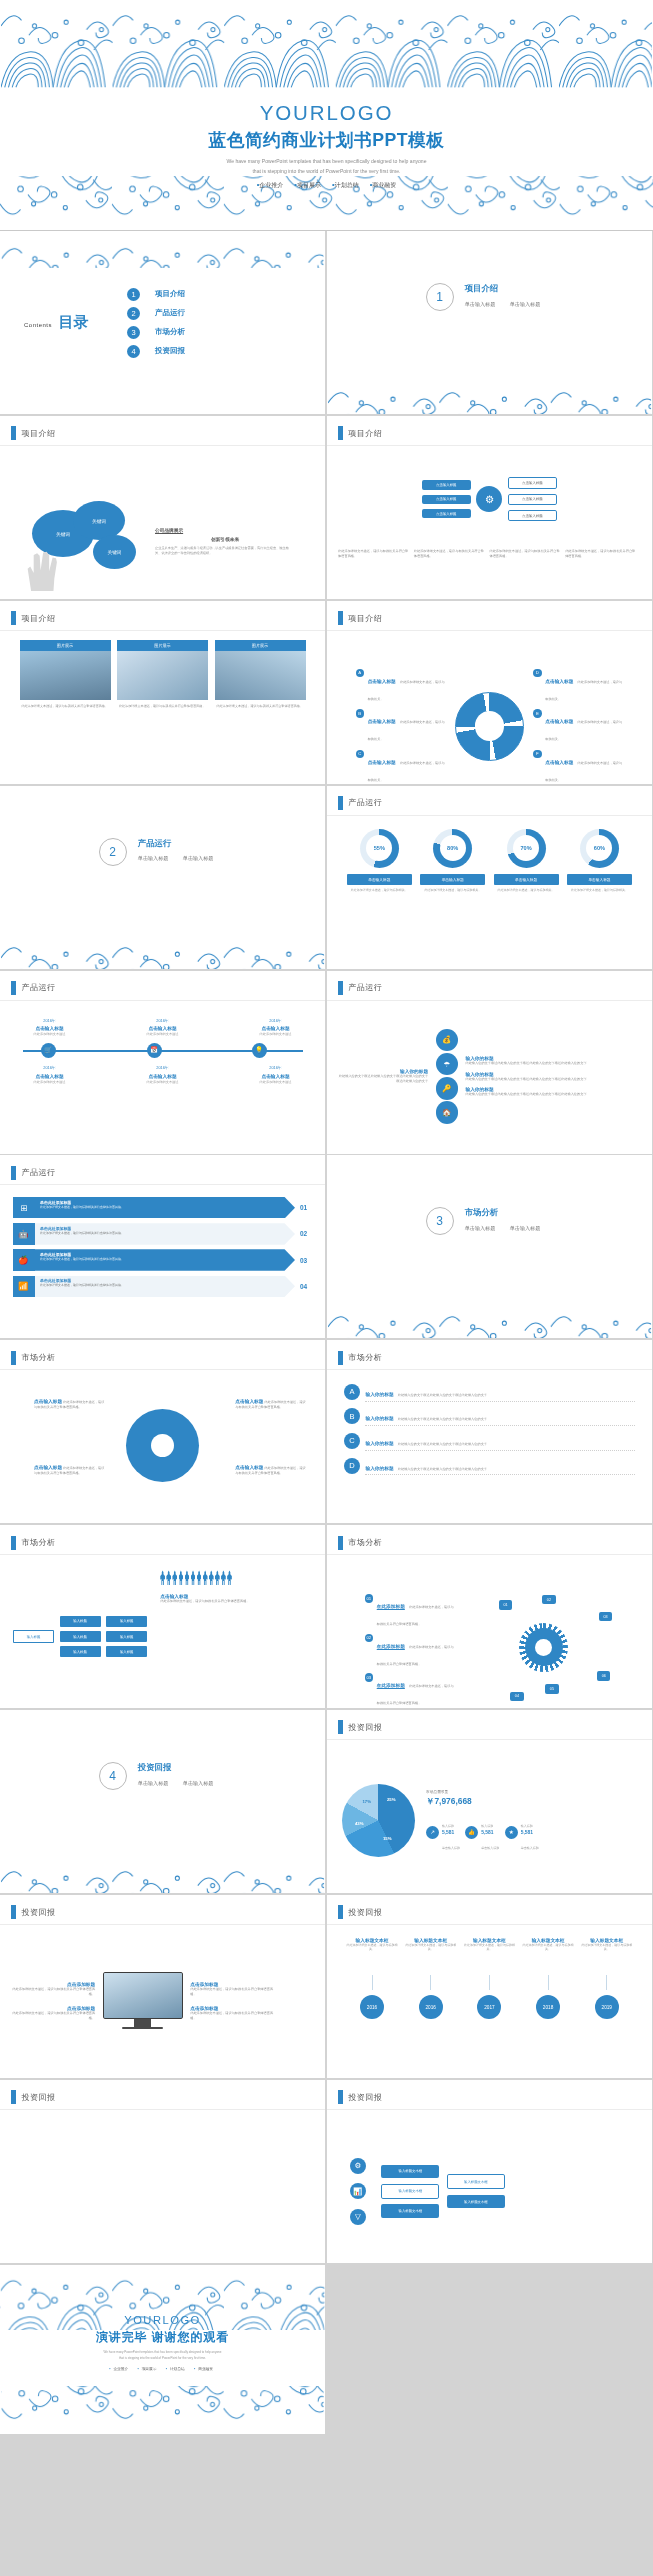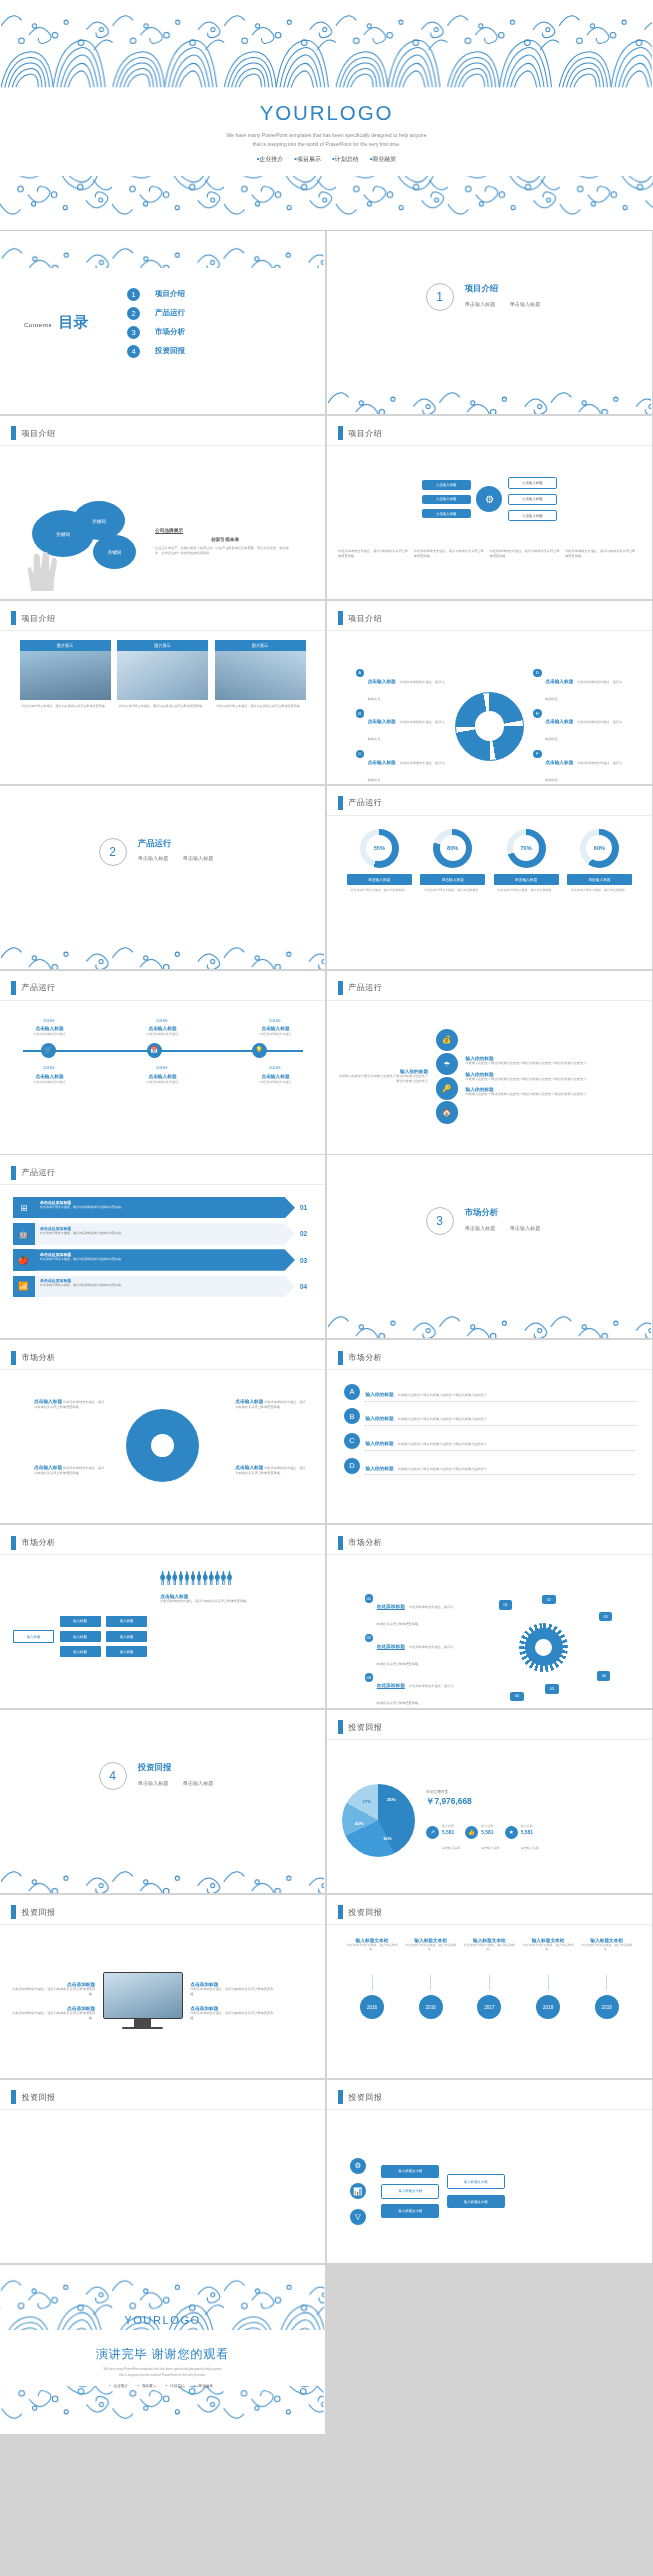--- a/index.html
+++ b/index.html
@@ -250,21 +250,21 @@
   .tr-box.o { background: #fff; color: #2f86c5; border: 0.7px solid #2f86c5; }
 
   
   .closing {
     width: 653px; height: 169px; background: #d3d3d3; position: relative;
   }
   .closing-card { position: absolute; left: 0; top: 0; width: 325px; height: 169px;
                   background: #fff; overflow: hidden; }
   .closing-inner { position: absolute; left: 0; right: 0; top: 49px; text-align: center; }
   .cl-logo { font-size: 11.2px; letter-spacing: 1.5px; color: #2f86c5; }
-  .cl-title { font-size: 12px; font-weight: normal; color: #1f7ec2; margin-top: 20px; letter-spacing: 0.9px; }
+  .cl-title { font-size: 12px; font-weight: bold; color: #1f7ec2; margin-top: 3px; letter-spacing: 0.9px; }
   .cl-en { font-size: 3px; color: #9a9a9a; line-height: 1.8; margin-top: 4.7px; }
   .cl-kw { margin-top: 4.7px; font-size: 3.7px; color: #5c5c5c; }
   .cl-kw span { margin: 0 2.8px; }
   .cl-kw b { color: #2f86c5; }
 
   .center { text-align: center; }
   .fx { display: flex; }
 </style>
 </head>
 <body>
@@ -307,20 +307,21 @@
         </svg>
     </div>
     <div class="wave-band wave-bot">
       <svg width="653" height="56" viewBox="0 0 700 60">
           <rect width="700" height="60" fill="url(#wavePat)"></rect>
         </svg>
     </div>
 
     <div class="cover-inner">
       <div class="logo">YOURLOGO</div>
+      <div class="maintitle">蓝色简约商业计划书PPT模板</div>
       <div class="sub-en">
         <div>We have many PowerPoint templates that has been specifically designed to help anyone</div>
         <div>that is stepping into the world of PowerPoint for the very first time.</div>
       </div>
       <div class="kw-row">
         <span class="kw"><b>•</b><span>企业推介</span></span>
         <span class="kw"><b>•</b><span>项目展示</span></span>
         <span class="kw"><b>•</b><span>计划总结</span></span>
         <span class="kw"><b>•</b><span>商业融资</span></span>
       </div>

